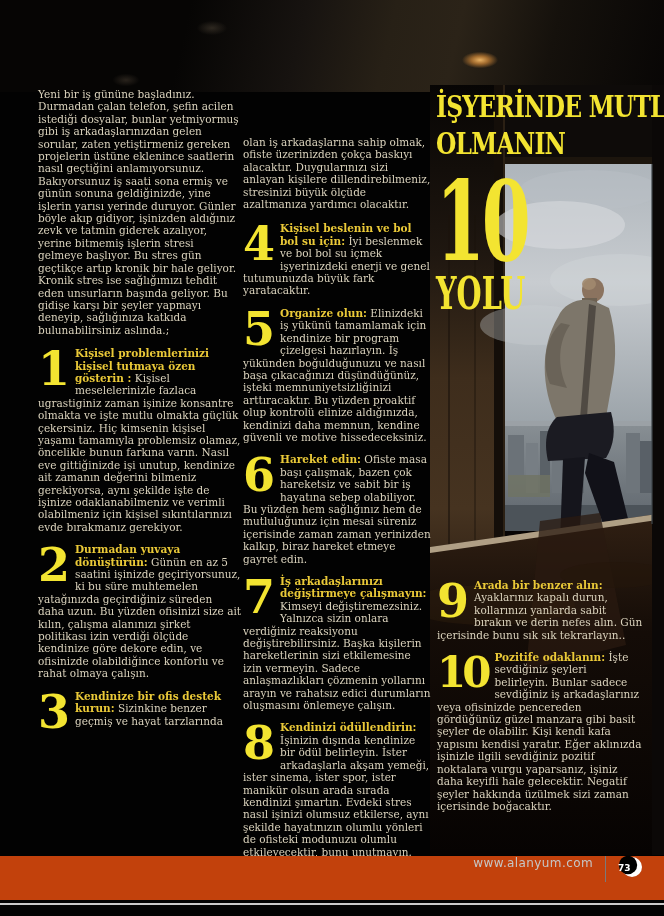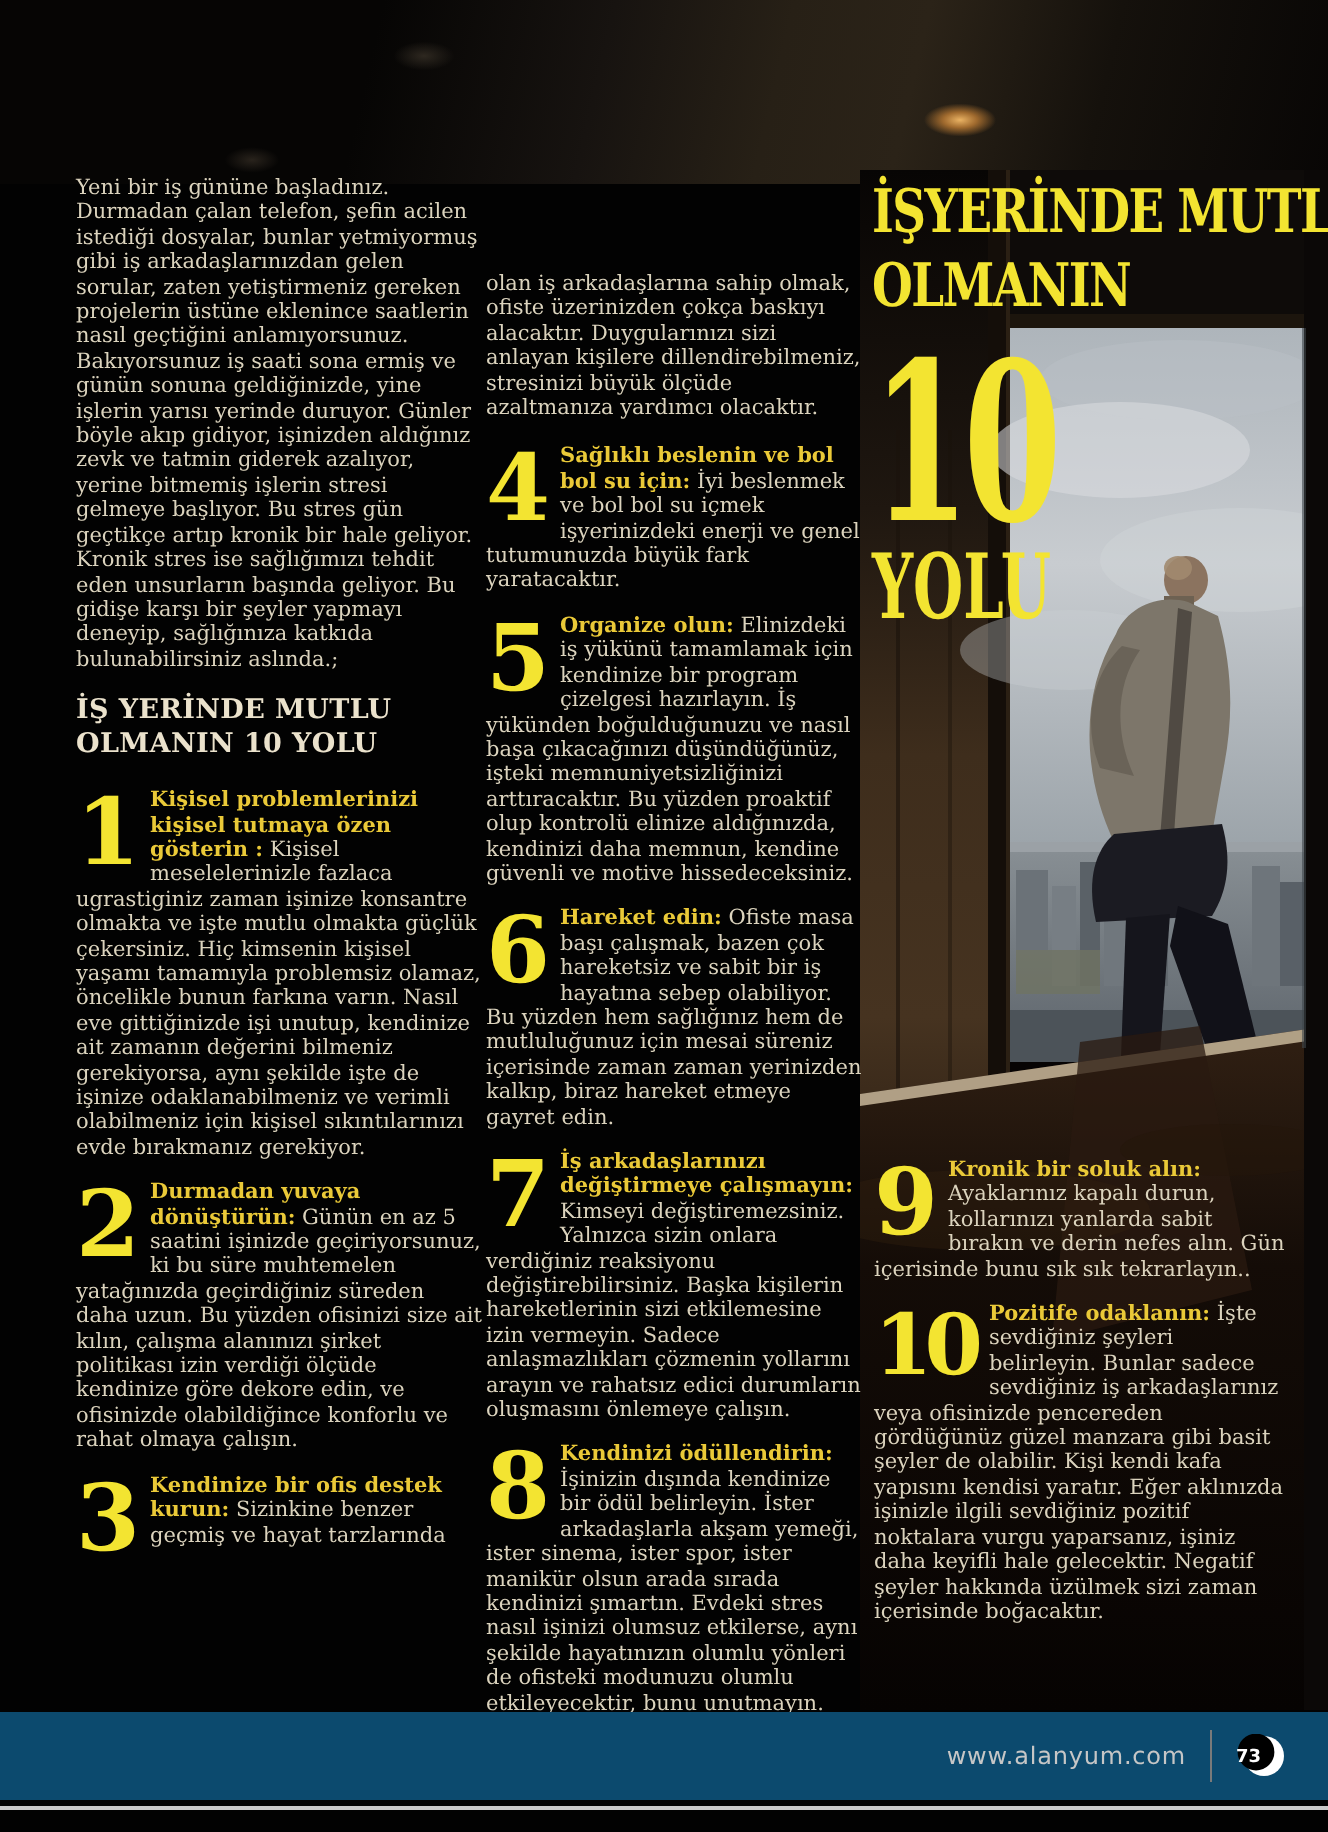--- a/index.html
+++ b/index.html
@@ -29,22 +29,22 @@
   .body{font-size:10.5px;line-height:12.4px;margin:0;}
   .intro{margin-bottom:11px;}
   .cont{margin-bottom:12px;}
   .sec-head{font-size:13.5px;line-height:17px;color:#ebe2cc;margin:0 0 13px;letter-spacing:.2px;}
   .item{margin-bottom:10px;clear:both;}
   .num{float:left;font-weight:bold;font-size:46px;line-height:38px;color:#f3e431;
        margin:3px 7px 0 0;letter-spacing:-2px;}
   .num10{font-size:42px;letter-spacing:-4px;}
   .lead{color:#eac938;font-weight:bold;}
   
-  .footer{position:absolute;left:0;top:856px;width:664px;height:44px;background:#0c4a6e;
-          display:flex;align-items:center;justify-content:flex-end;gap:12px;
+  .footer{position:absolute;left:0;top:856px;width:664px;height:44px;background:#c2410c;
+          display:flex;align-items:flex-start;justify-content:flex-end;gap:12px;
           padding-right:20px;box-sizing:border-box;}
   .site{font-family:"DejaVu Sans",sans-serif;font-size:12px;color:#c6c6c6;letter-spacing:.4px;}
   .vline{width:1px;height:26px;background:#7a7a7a;}
   .logo{position:relative;width:26px;height:22px;}
   .pageno{position:absolute;left:0;top:7px;font-family:"DejaVu Sans",sans-serif;
           font-size:9px;font-weight:bold;color:#fff;z-index:2;}
   .rule{position:absolute;left:0;top:903px;width:664px;height:2px;background:#c9c9c9;}
 </style>
 </head>
 <body>
@@ -127,39 +127,38 @@
 
   <header class="title">
     <div class="t1">İŞYERİNDE MUTLU</div>
     <div class="t1">OLMANIN</div>
     <div class="tnum">10</div>
     <div class="t3">YOLU</div>
   </header>
 
   <section class="col col-left">
     <p class="body intro">Yeni bir iş gününe başladınız. Durmadan çalan telefon, şefin acilen istediği dosyalar, bunlar yetmiyormuş gibi iş arkadaşlarınızdan gelen sorular, zaten yetiştirmeniz gereken projelerin üstüne eklenince saatlerin nasıl geçtiğini anlamıyorsunuz. Bakıyorsunuz iş saati sona ermiş ve günün sonuna geldiğinizde, yine işlerin yarısı yerinde duruyor. Günler böyle akıp gidiyor, işinizden aldığınız zevk ve tatmin giderek azalıyor, yerine bitmemiş işlerin stresi gelmeye başlıyor. Bu stres gün geçtikçe artıp kronik bir hale geliyor. Kronik stres ise sağlığımızı tehdit eden unsurların başında geliyor. Bu gidişe karşı bir şeyler yapmayı deneyip, sağlığınıza katkıda bulunabilirsiniz aslında.;</p>
-    <h2 class="sec-head">İŞ YERİNDE MUTLU OLMANIN 10 YOLU</h2>
     <p class="body item">
       <span class="num">1</span><b class="lead">Kişisel problemlerinizi kişisel tutmaya özen gösterin :</b>
       <span>Kişisel meselelerinizle fazlaca ugrastiginiz zaman işinize konsantre olmakta ve işte mutlu olmakta güçlük çekersiniz. Hiç kimsenin kişisel yaşamı tamamıyla problemsiz olamaz, öncelikle bunun farkına varın. Nasıl eve gittiğinizde işi unutup, kendinize ait zamanın değerini bilmeniz gerekiyorsa, aynı şekilde işte de işinize odaklanabilmeniz ve verimli olabilmeniz için kişisel sıkıntılarınızı evde bırakmanız gerekiyor.</span>
     </p>
     <p class="body item">
       <span class="num">2</span><b class="lead">Durmadan yuvaya dönüştürün:</b>
       <span>Günün en az 5 saatini işinizde geçiriyorsunuz, ki bu süre muhtemelen yatağınızda geçirdiğiniz süreden daha uzun. Bu yüzden ofisinizi size ait kılın, çalışma alanınızı şirket politikası izin verdiği ölçüde kendinize göre dekore edin, ve ofisinizde olabildiğince konforlu ve rahat olmaya çalışın.</span>
     </p>
     <p class="body item">
       <span class="num">3</span><b class="lead">Kendinize bir ofis destek kurun:</b>
       <span>Sizinkine benzer geçmiş ve hayat tarzlarında</span>
     </p>
   </section>
 
   <section class="col col-mid">
     <p class="body cont">olan iş arkadaşlarına sahip olmak, ofiste üzerinizden çokça baskıyı alacaktır. Duygularınızı sizi anlayan kişilere dillendirebilmeniz, stresinizi büyük ölçüde azaltmanıza yardımcı olacaktır.</p>
     <p class="body item">
-      <span class="num">4</span><b class="lead">Sağlıklı beslenin ve bol bol su için:</b>
+      <span class="num">4</span><b class="lead">Kişisel beslenin ve bol bol su için:</b>
       <span>İyi beslenmek ve bol bol su içmek işyerinizdeki enerji ve genel tutumunuzda büyük fark yaratacaktır.</span>
     </p>
     <p class="body item">
       <span class="num">5</span><b class="lead">Organize olun:</b>
       <span>Elinizdeki iş yükünü tamamlamak için kendinize bir program çizelgesi hazırlayın. İş yükünden boğulduğunuzu ve nasıl başa çıkacağınızı düşündüğünüz, işteki memnuniyetsizliğinizi arttıracaktır. Bu yüzden proaktif olup kontrolü elinize aldığınızda, kendinizi daha memnun, kendine güvenli ve motive hissedeceksiniz.</span>
     </p>
     <p class="body item">
       <span class="num">6</span><b class="lead">Hareket edin:</b>
       <span>Ofiste masa başı çalışmak, bazen çok hareketsiz ve sabit bir iş hayatına sebep olabiliyor. Bu yüzden hem sağlığınız hem de mutluluğunuz için mesai süreniz içerisinde zaman zaman yerinizden kalkıp, biraz hareket etmeye gayret edin.</span>
     </p>
@@ -168,21 +167,21 @@
       <span>Kimseyi değiştiremezsiniz. Yalnızca sizin onlara verdiğiniz reaksiyonu değiştirebilirsiniz. Başka kişilerin hareketlerinin sizi etkilemesine izin vermeyin. Sadece anlaşmazlıkları çözmenin yollarını arayın ve rahatsız edici durumların oluşmasını önlemeye çalışın.</span>
     </p>
     <p class="body item">
       <span class="num">8</span><b class="lead">Kendinizi ödüllendirin:</b>
       <span>İşinizin dışında kendinize bir ödül belirleyin. İster arkadaşlarla akşam yemeği, ister sinema, ister spor, ister manikür olsun arada sırada kendinizi şımartın. Evdeki stres nasıl işinizi olumsuz etkilerse, aynı şekilde hayatınızın olumlu yönleri de ofisteki modunuzu olumlu etkileyecektir, bunu unutmayın.</span>
     </p>
   </section>
 
   <section class="col col-right">
     <p class="body item">
-      <span class="num">9</span><b class="lead">Kronik bir soluk alın:</b>
+      <span class="num">9</span><b class="lead">Arada bir benzer alın:</b>
       <span>Ayaklarınız kapalı durun, kollarınızı yanlarda sabit bırakın ve derin nefes alın. Gün içerisinde bunu sık sık tekrarlayın..</span>
     </p>
     <p class="body item">
       <span class="num num10">10</span><b class="lead">Pozitife odaklanın:</b>
       <span>İşte sevdiğiniz şeyleri belirleyin. Bunlar sadece sevdiğiniz iş arkadaşlarınız veya ofisinizde pencereden gördüğünüz güzel manzara gibi basit şeyler de olabilir. Kişi kendi kafa yapısını kendisi yaratır. Eğer aklınızda işinizle ilgili sevdiğiniz pozitif noktalara vurgu yaparsanız, işiniz daha keyifli hale gelecektir. Negatif şeyler hakkında üzülmek sizi zaman içerisinde boğacaktır.</span>
     </p>
   </section>
 
   <footer class="footer">
     <span class="site">www.alanyum.com</span>

